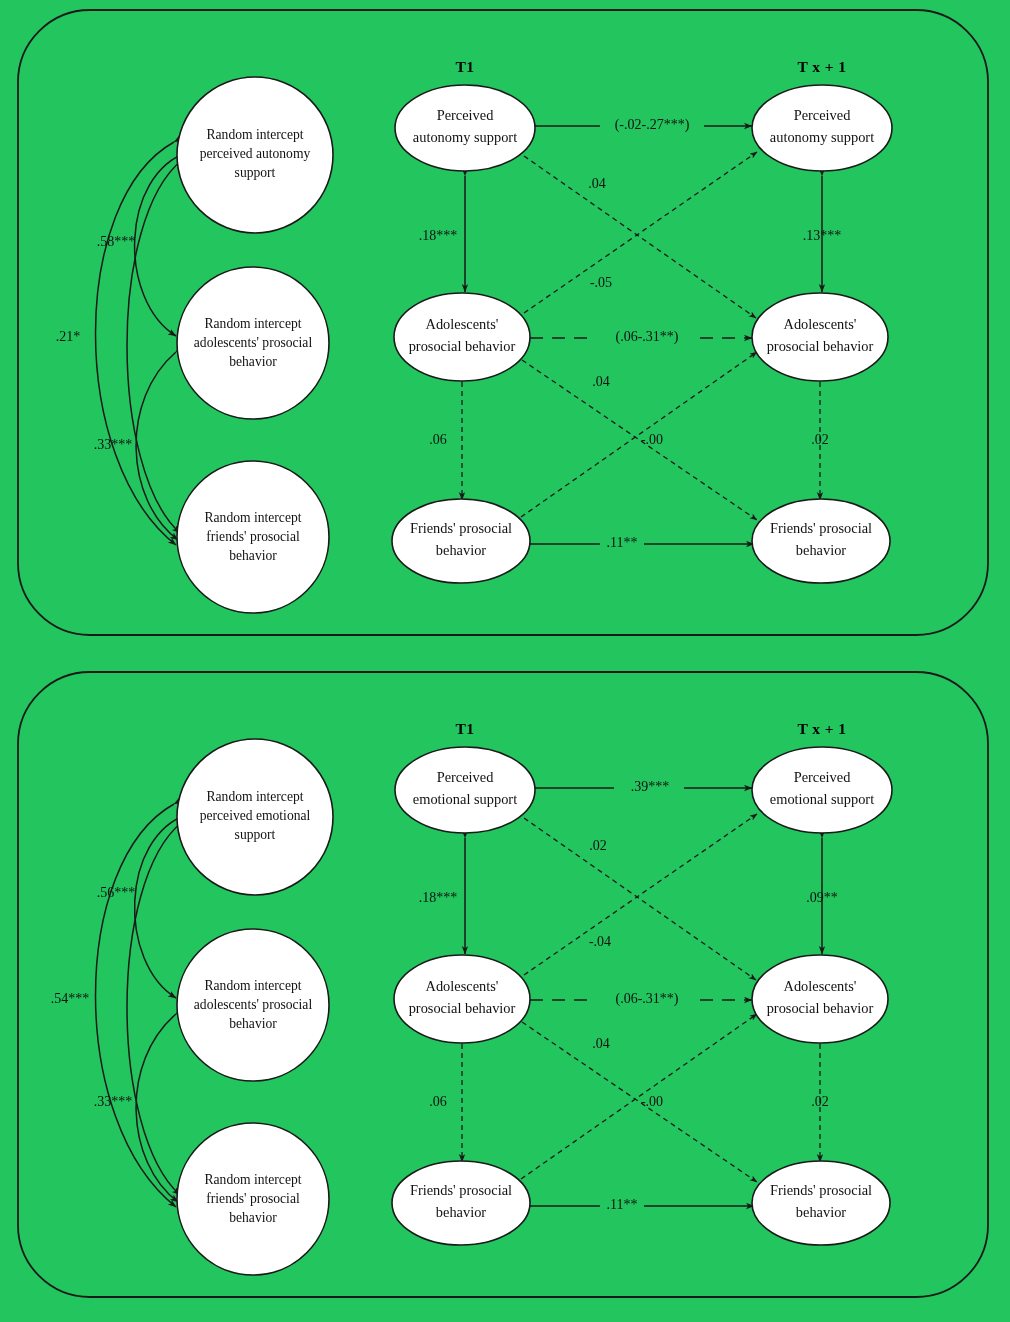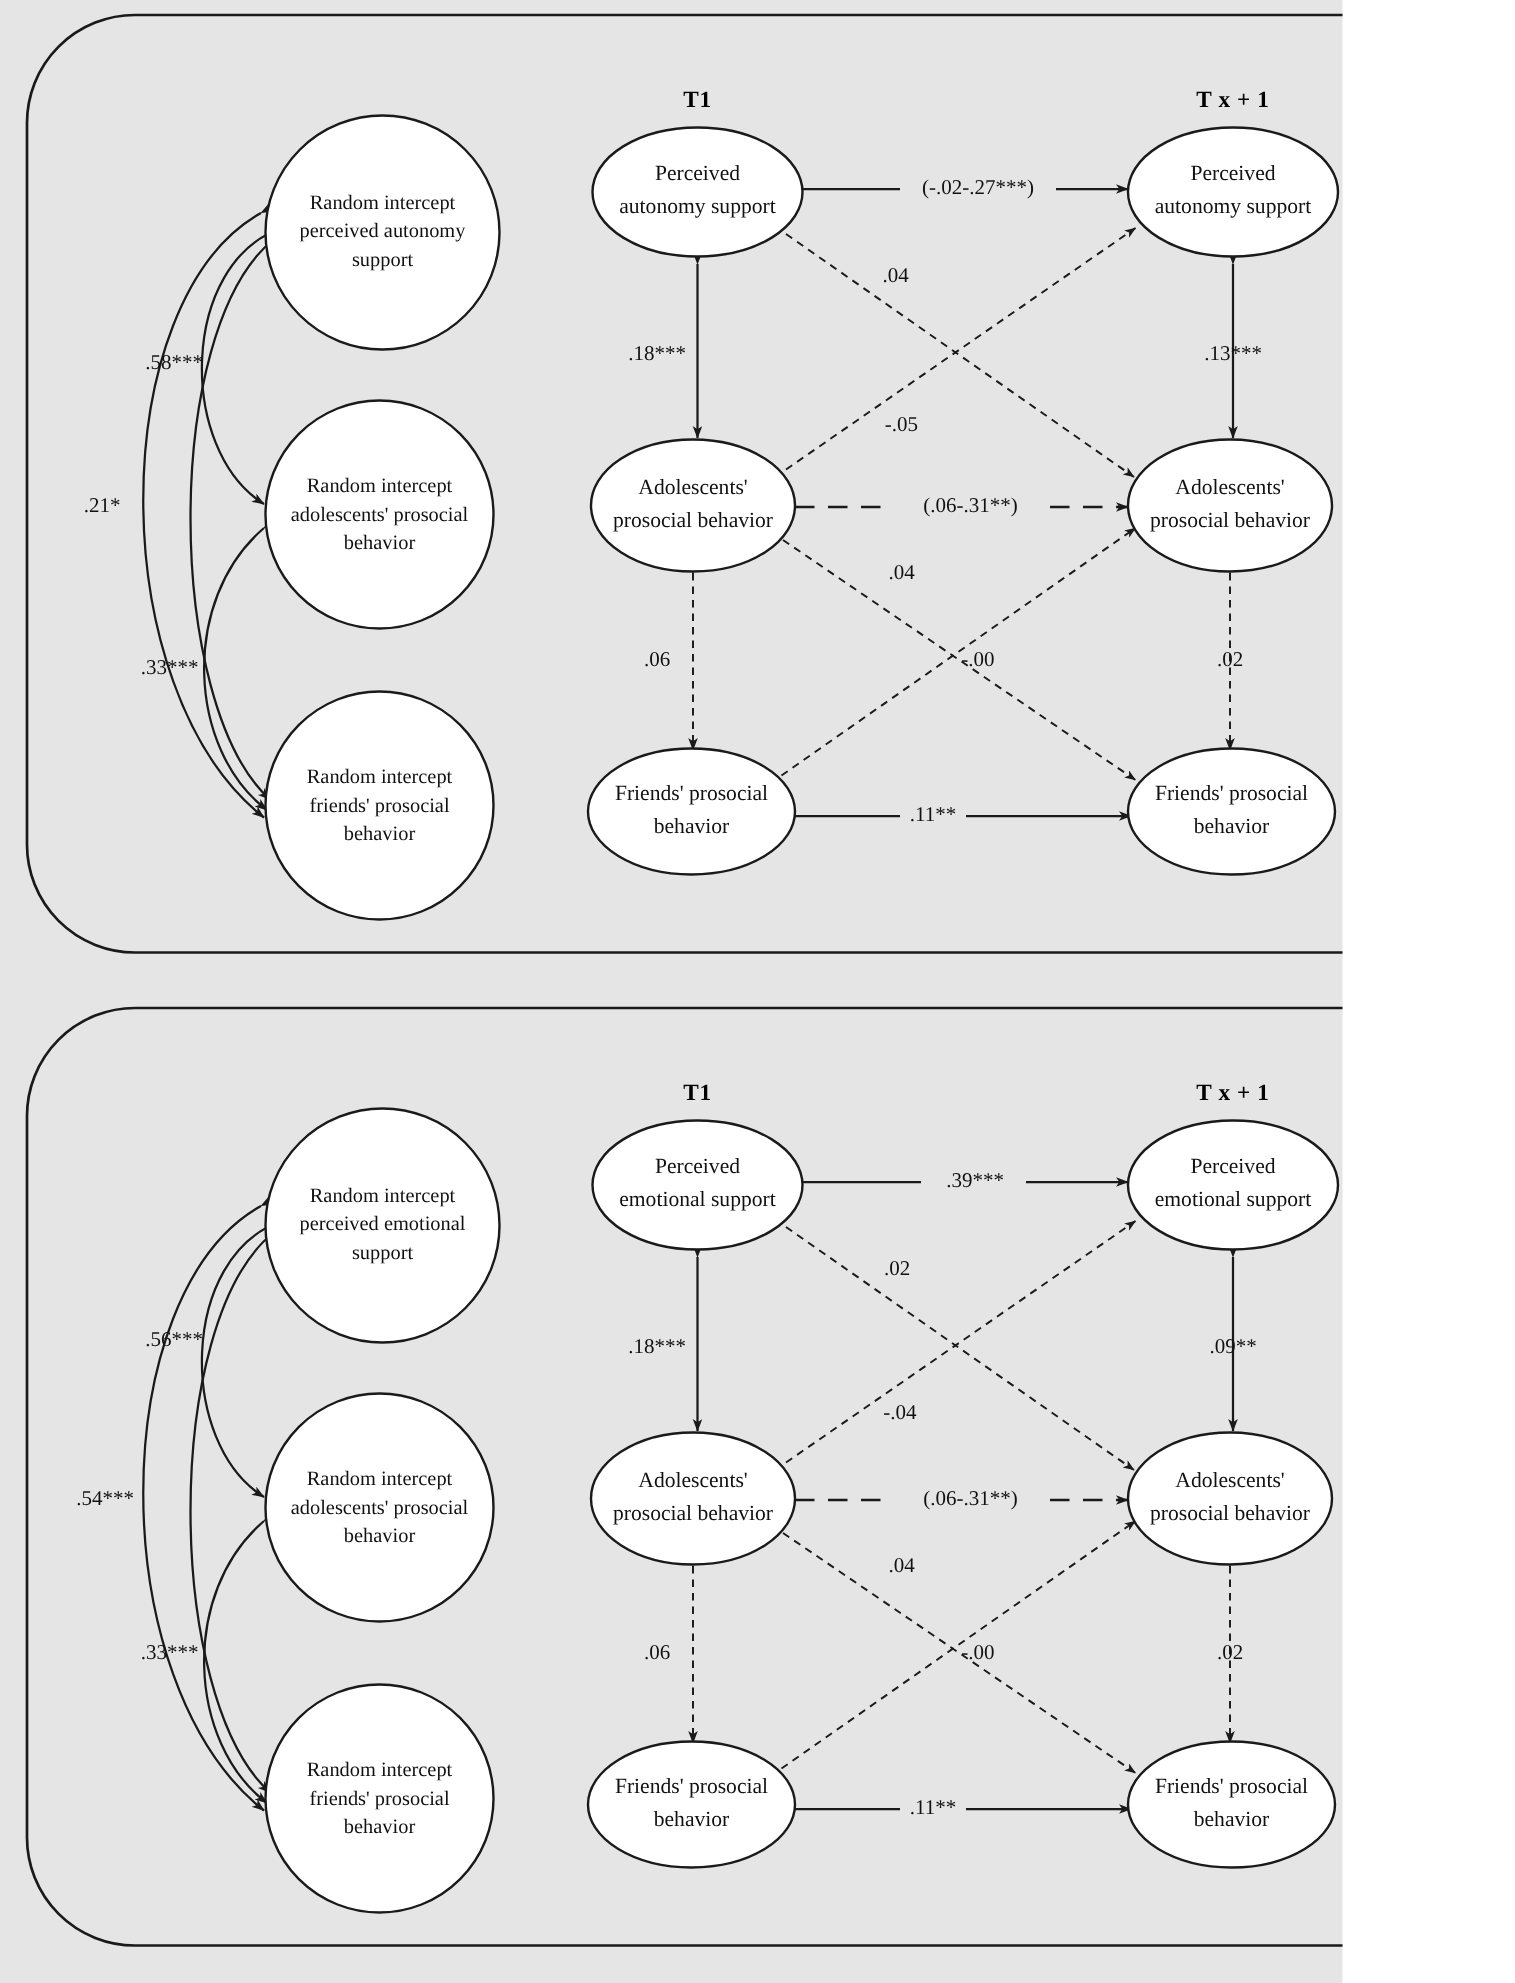--- a/index.html
+++ b/index.html
@@ -1,17 +1,17 @@
 <!DOCTYPE html>
 <html><head>
 <meta charset="utf-8">
 <style>
   html,body{margin:0;padding:0;background:#ffffff;}
   body{width:1010px;height:1322px;font-family:"Liberation Serif",serif;}
-  #stage{position:relative;width:895px;height:1322px;overflow:hidden;background:#e5e5e5;}
+  #stage{position:relative;width:1010px;height:1322px;overflow:hidden;background:#22c55e;}
   svg.panel{position:absolute;left:0;display:block;}
   .node-ellipse,.node-circle{fill:#ffffff;stroke:#1a1a1a;stroke-width:1.6;}
   .panel-frame{fill:none;stroke:#1a1a1a;stroke-width:1.8;}
   .lbl{font-family:"Liberation Serif",serif;font-size:14.4px;fill:#111;text-anchor:middle;dominant-baseline:middle;}
   .lbl.small{font-size:13.6px;}
   .coef{font-family:"Liberation Serif",serif;font-size:14px;fill:#111;text-anchor:middle;dominant-baseline:middle;}
   .wave{font-family:"Liberation Serif",serif;font-size:15.5px;font-weight:bold;fill:#000;text-anchor:middle;dominant-baseline:middle;letter-spacing:.4px;}
   .edge{fill:none;stroke:#1a1a1a;stroke-width:1.5;}
   .edge.dash{stroke-dasharray:5 4;stroke-width:1.3;}
   .edge.bigdash{stroke-dasharray:13 9;stroke-width:1.7;}

